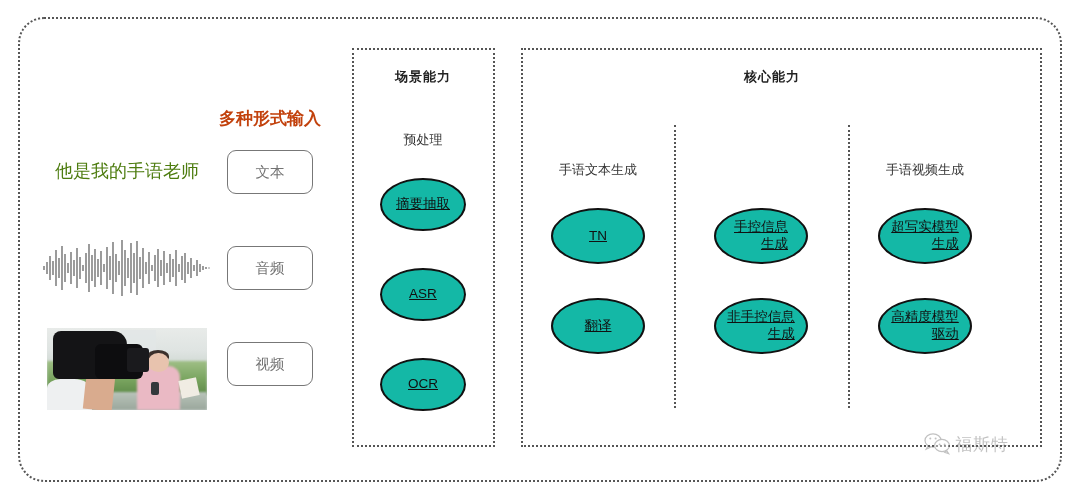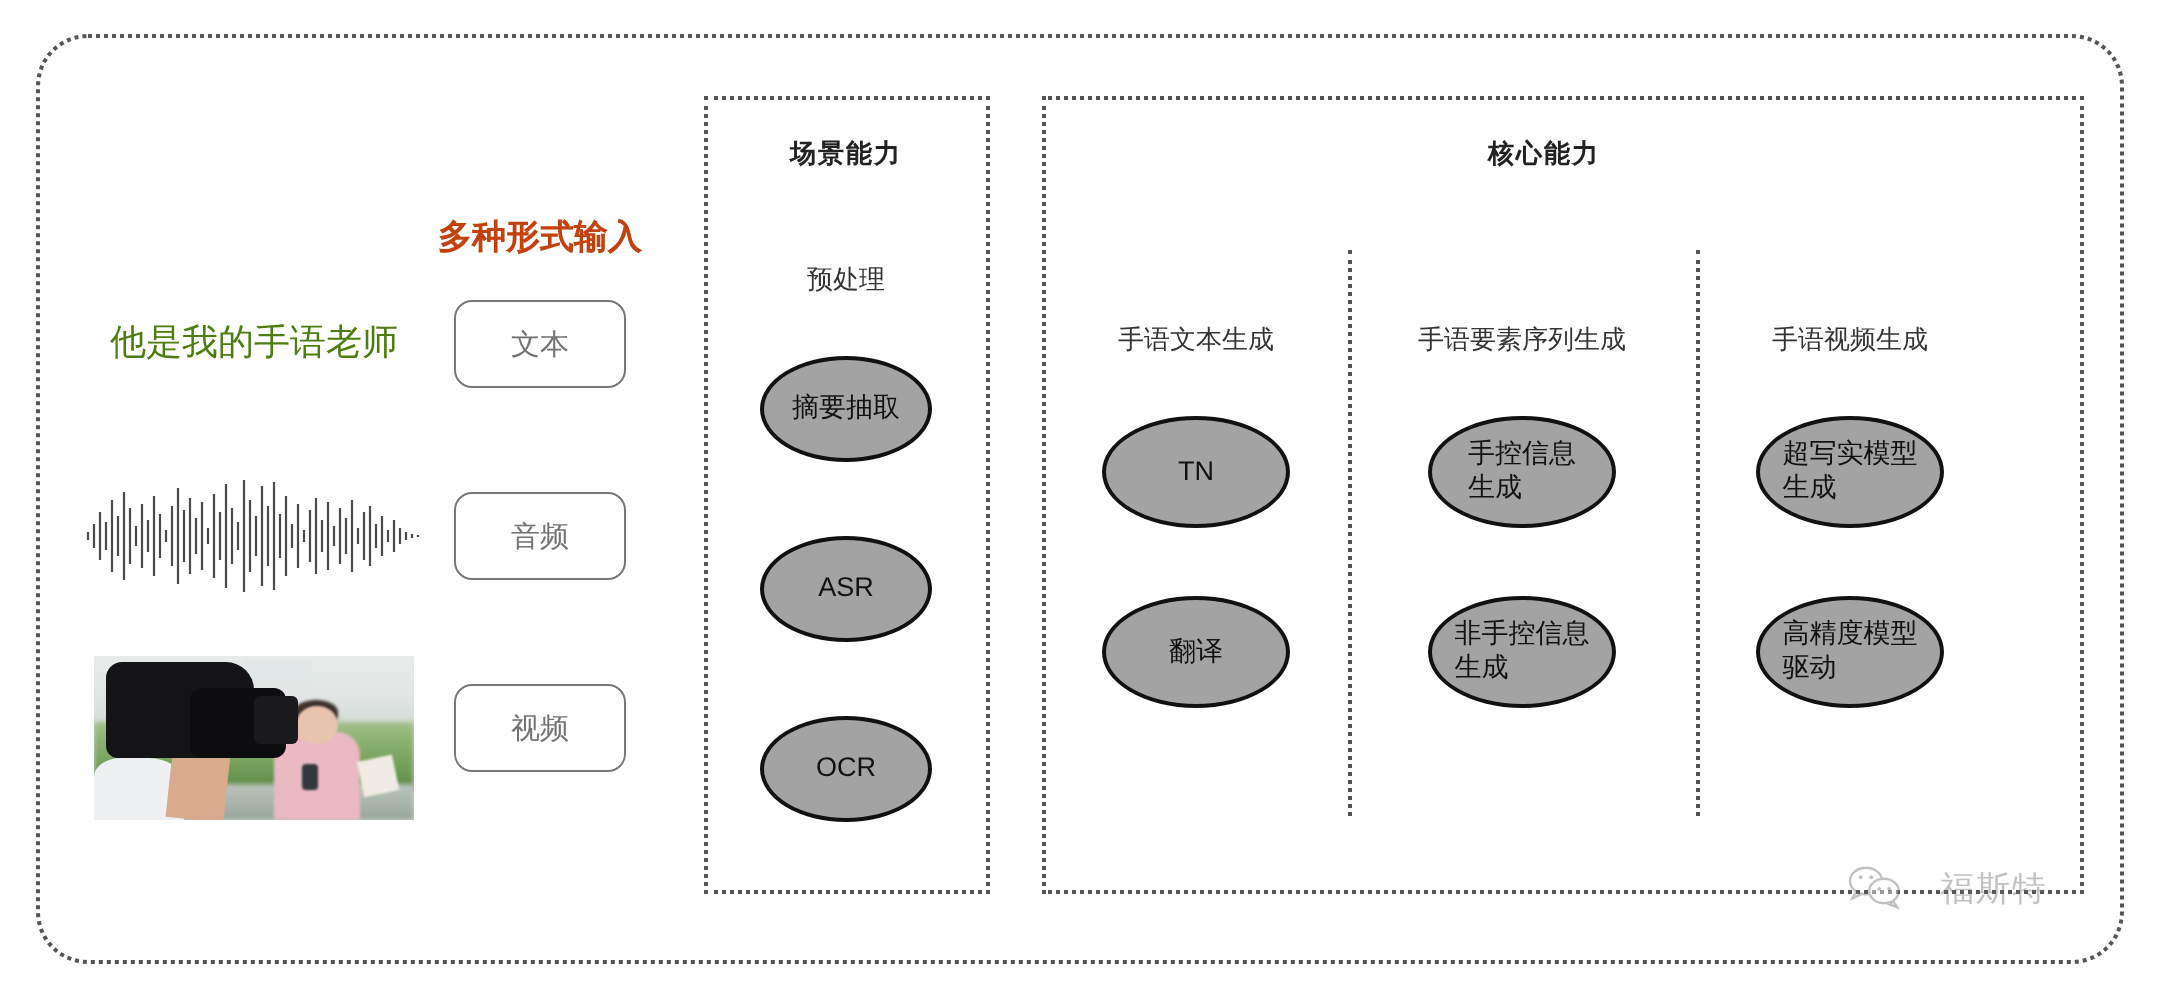--- a/index.html
+++ b/index.html
@@ -80,27 +80,28 @@
 
   
   .ellipse {
     position: absolute;
     border: 2.5px solid #111;
     border-radius: 50%;
     box-sizing: border-box;
     display: flex;
     align-items: center;
     justify-content: center;
-    text-align: left;
+    text-align: right;
     font-size: 13.5px;
     line-height: 1.25;
     color: #111;
-    background: #a3a3a3;
+    background: #14b8a6;
     white-space: pre-line;
     padding: 0 4px;
+    text-decoration: underline;
   }
   .ellipse.wide { width: 86px; height: 53px; }
   .ellipse.core { width: 94px; height: 56px; }
 
   
   #node-summary { left: 380px; top: 178px; }
   #node-asr     { left: 380px; top: 268px; }
   #node-ocr     { left: 380px; top: 358px; }
 
   
@@ -233,21 +234,21 @@
     background: #eef0f1; border-radius: 30% 40% 0 0;
   }
 
   
   #watermark {
     position: absolute;
     left: 923px;
     top: 432px;
     display: flex;
     align-items: center;
-    gap: 17px;
+    gap: 2px;
     opacity: .42;
   }
   #watermark .wm-text {
     font-size: 17px;
     color: #6d6d6d;
     white-space: nowrap;
     letter-spacing: 1px;
   }
 </style>
 </head>
@@ -351,21 +352,20 @@
   <div class="ellipse wide" id="node-asr">ASR</div>
   <div class="ellipse wide" id="node-ocr">OCR</div>
 
   <div class="group-box" id="core-box"></div>
   <div class="group-title" id="core-title">核心能力</div>
 
   <div class="divider" id="divider-1"></div>
   <div class="divider" id="divider-2"></div>
 
   <div class="col-label" id="label-text">手语文本生成</div>
-  <div class="col-label" id="label-seq">手语要素序列生成</div>
   <div class="col-label" id="label-video">手语视频生成</div>
 
   <div class="ellipse core" id="node-tn">TN</div>
   <div class="ellipse core" id="node-trans">翻译</div>
 
   <div class="ellipse core" id="node-manual">手控信息
 生成</div>
   <div class="ellipse core" id="node-nonmanual">非手控信息
 生成</div>
 

